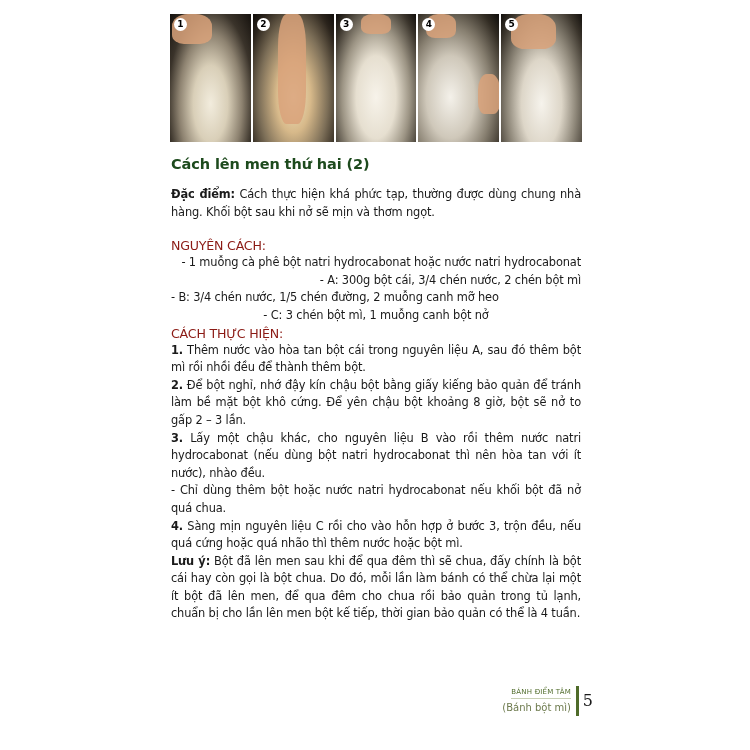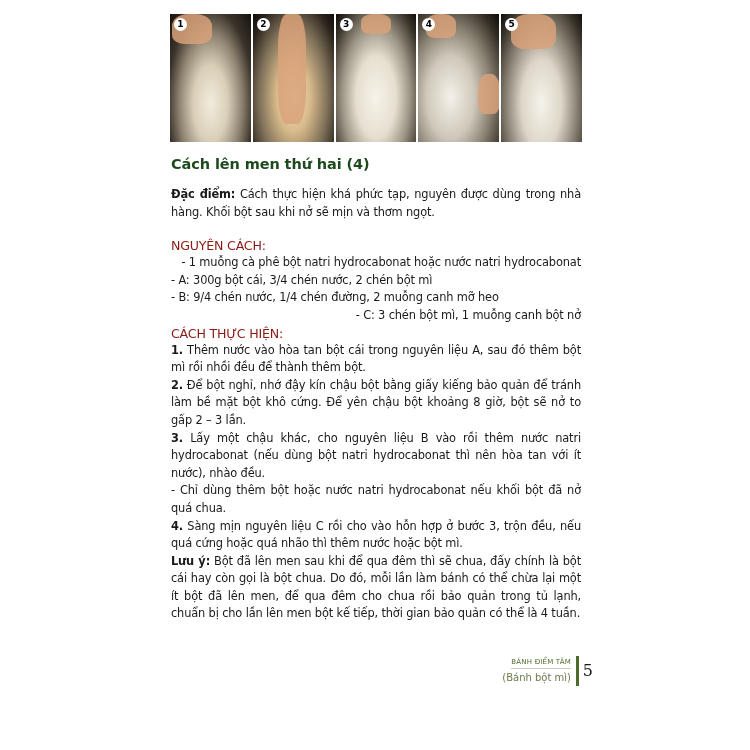--- a/index.html
+++ b/index.html
@@ -37,21 +37,21 @@
   .para {
     font-family: "DejaVu Sans", sans-serif; font-size: 11.4px; line-height: 17.6px;
     text-align: justify; margin: 0; letter-spacing: -0.15px;
   }
   .para b { font-weight: bold; }
   .heading-red {
     color: #8b1a14; font-size: 12.6px; line-height: 17px; margin: 0; letter-spacing: -0.2px;
   }
   .gap { height: 12px; }
   .footer {
-    position: absolute; left: 505px; top: 656px; width: 90px; height: 30px;
+    position: absolute; left: 505px; top: 686px; width: 90px; height: 30px;
   }
   .footer-title {
     position: absolute; right: 24px; top: 2px; font-size: 7px; color: #4f6b2a; letter-spacing: 0.2px;
     border-bottom: 1px solid #c8d0b4; padding-bottom: 2px; white-space: nowrap;
   }
   .footer-sub {
     position: absolute; right: 24px; top: 16px; font-size: 10px; color: #6d7a4d; white-space: nowrap;
   }
   .footer-bar {
     position: absolute; right: 16px; top: 0px; width: 3px; height: 30px; background: #4f6b2a;
@@ -81,31 +81,31 @@
     <div class="hand" style="left:60px;top:60px;width:22px;height:40px;"></div>
     <span class="badge">4</span>
   </div>
   <div class="photo p5">
     <div class="hand" style="left:10px;top:0;width:45px;height:35px;"></div>
     <span class="badge">5</span>
   </div>
 </div>
 
 <div class="content">
-  <h2 class="section-title">Cách lên men thứ hai (4)</h2>
+  <h2 class="section-title">Cách lên men thứ hai (2)</h2>
 
-  <p class="para"><b>Đặc điểm:</b><span> Cách thực hiện khá phức tạp, nguyên được dùng trong nhà hàng. Khối bột sau khi nở sẽ mịn và thơm ngọt.</span></p>
+  <p class="para"><b>Đặc điểm:</b><span> Cách thực hiện khá phức tạp, thường được dùng chung nhà hàng. Khối bột sau khi nở sẽ mịn và thơm ngọt.</span></p>
 
   <div class="gap" style="height:16px;"></div>
 
   <p class="heading-red">NGUYÊN CÁCH:</p>
   <p class="para" style="text-align:right;">- 1 muỗng cà phê bột natri hydrocabonat hoặc nước natri hydrocabonat</p>
-  <p class="para" style="text-align:left;">- A: 300g bột cái, 3/4 chén nước, 2 chén bột mì</p>
-  <p class="para" style="text-align:left;">- B: 9/4 chén nước, 1/4 chén đường, 2 muỗng canh mỡ heo</p>
-  <p class="para" style="text-align:right;">- C: 3 chén bột mì, 1 muỗng canh bột nở</p>
+  <p class="para" style="text-align:right;">- A: 300g bột cái, 3/4 chén nước, 2 chén bột mì</p>
+  <p class="para" style="text-align:left;">- B: 3/4 chén nước, 1/5 chén đường, 2 muỗng canh mỡ heo</p>
+  <p class="para" style="text-align:center;">- C: 3 chén bột mì, 1 muỗng canh bột nở</p>
 
   <p class="heading-red">CÁCH THỰC HIỆN:</p>
   <p class="para"><b>1.</b><span> Thêm nước vào hòa tan bột cái trong nguyên liệu A, sau đó thêm bột mì rồi nhồi đều để thành thêm bột.</span></p>
   <p class="para"><b>2.</b><span> Để bột nghỉ, nhớ đậy kín chậu bột bằng giấy kiếng bảo quản để tránh làm bề mặt bột khô cứng. Để yên chậu bột khoảng 8 giờ, bột sẽ nở to gấp 2 – 3 lần.</span></p>
   <p class="para"><b>3.</b><span> Lấy một chậu khác, cho nguyên liệu B vào rồi thêm nước natri hydrocabonat (nếu dùng bột natri hydrocabonat thì nên hòa tan với ít nước), nhào đều.</span></p>
   <p class="para"><span>- Chỉ dùng thêm bột hoặc nước natri hydrocabonat nếu khối bột đã nở quá chua.</span></p>
   <p class="para"><b>4.</b><span> Sàng mịn nguyên liệu C rồi cho vào hỗn hợp ở bước 3, trộn đều, nếu quá cứng hoặc quá nhão thì thêm nước hoặc bột mì.</span></p>
   <p class="para"><b>Lưu ý:</b><span> Bột đã lên men sau khi để qua đêm thì sẽ chua, đấy chính là bột cái hay còn gọi là bột chua. Do đó, mỗi lần làm bánh có thể chừa lại một ít bột đã lên men, để qua đêm cho chua rồi bảo quản trong tủ lạnh, chuẩn bị cho lần lên men bột kế tiếp, thời gian bảo quản có thể là 4 tuần.</span></p>
 </div>
 

